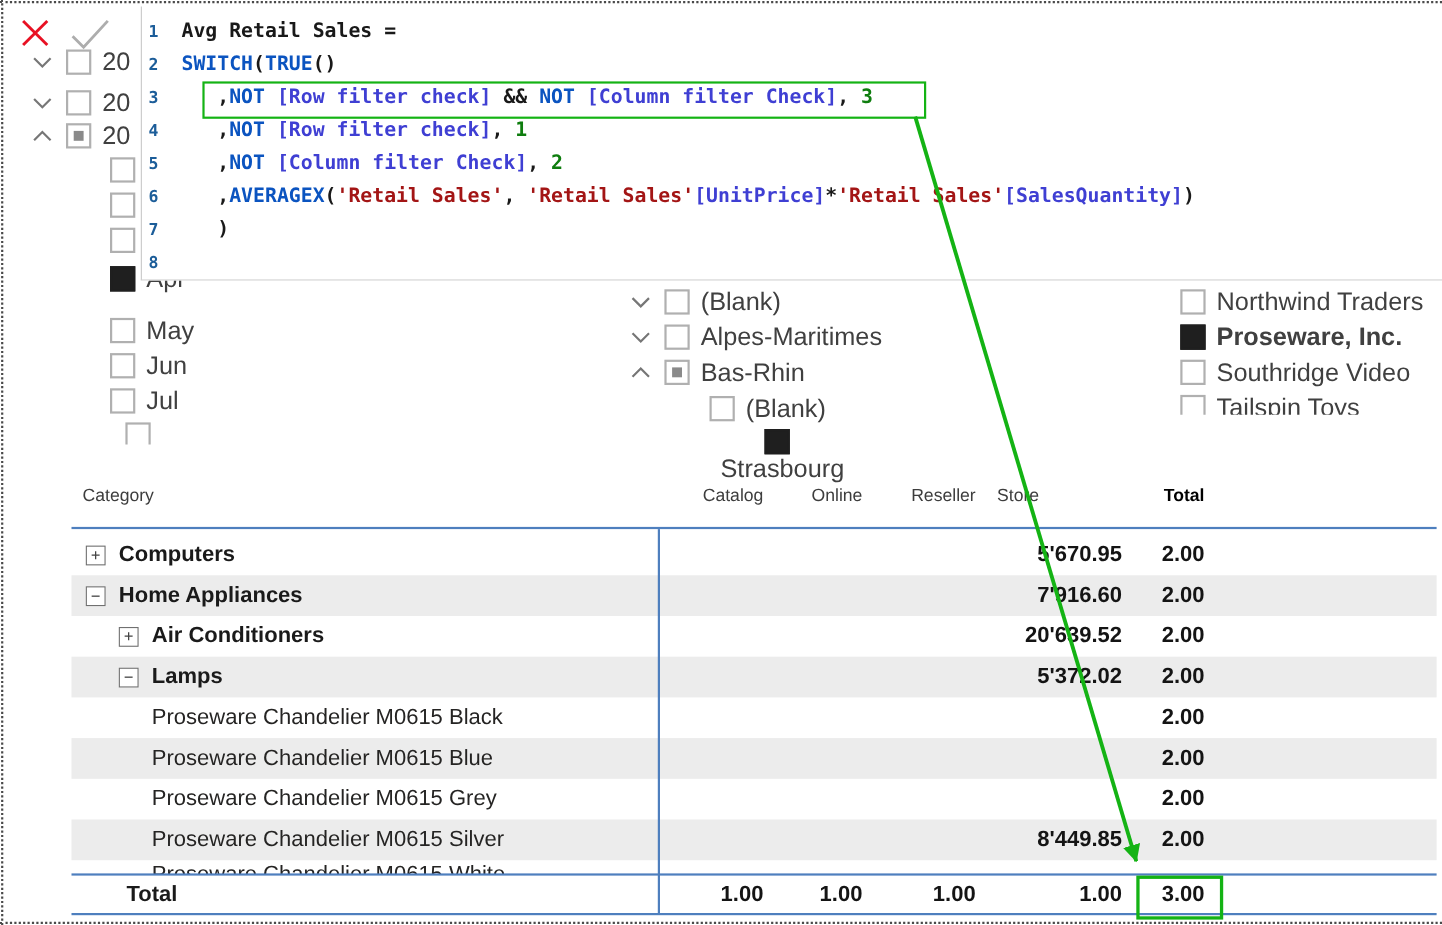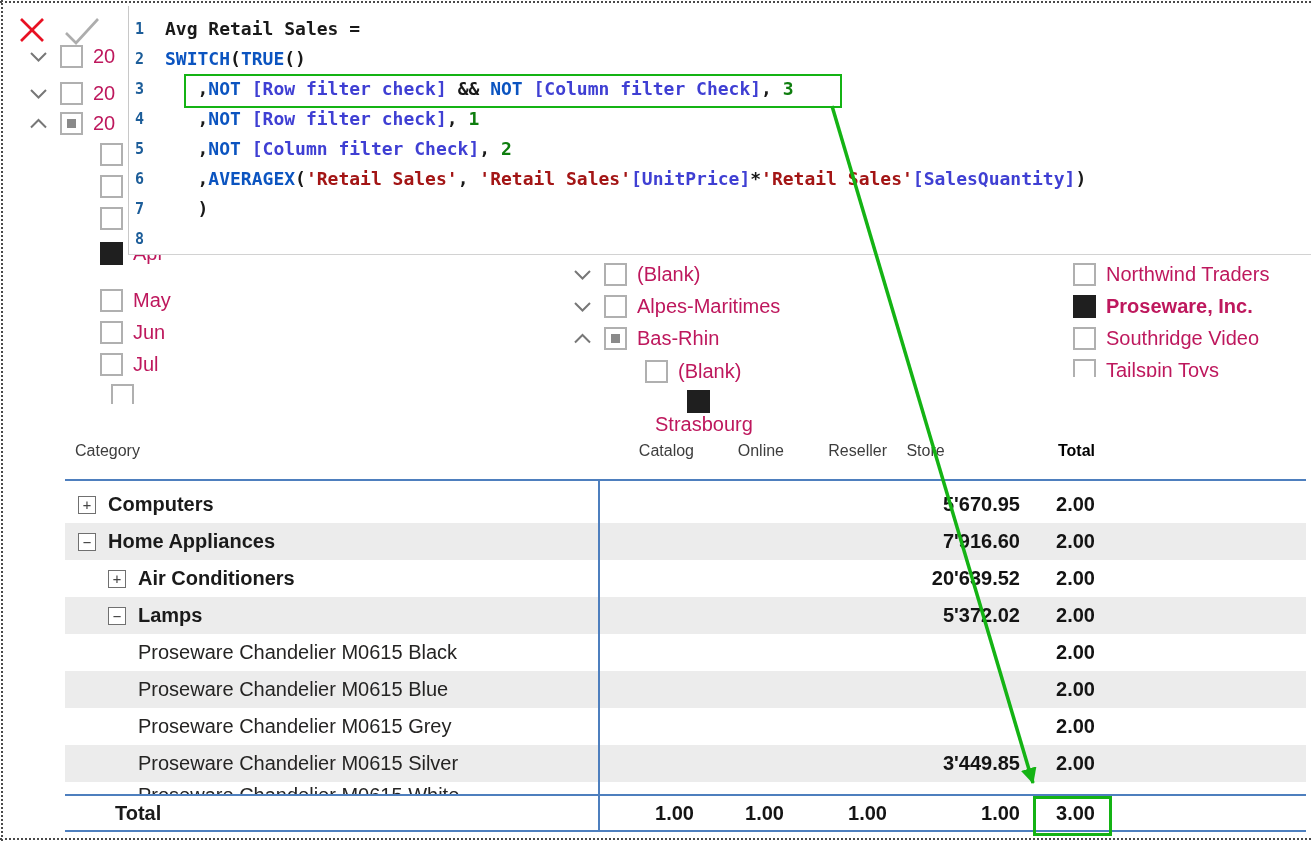--- a/index.html
+++ b/index.html
@@ -25,21 +25,21 @@
   .code-line{display:flex;height:30px;line-height:30px;white-space:pre;}
   .line-num{width:24px;padding-left:6px;flex:none;color:#1c5d99;font-size:15px;font-weight:600;}
   .line-text{padding-left:6px;}
   .c-plain{color:#191919;} .c-func{color:#0b54c0;} .c-ref{color:#3f3fd3;}
   .c-num{color:#0e7d0e;} .c-str{color:#a31515;}
 
   
   .left-slicer{position:absolute;left:0;top:0;width:252px;height:404px;overflow:hidden;z-index:1;}
   .mid-slicer,.mfr-wrap{position:absolute;inset:0;z-index:1;}
   .right-slicer{position:absolute;left:1065px;top:255px;width:246px;height:122px;overflow:hidden;z-index:1;}
-  .slicer-row{position:absolute;display:flex;align-items:center;height:24px;color:#be185d;font-size:20px;}
+  .slicer-row{position:absolute;display:flex;align-items:center;height:24px;color:#404040;font-size:23px;}
   .chev{width:24px;height:18px;flex:none;margin-right:10px;display:flex;align-items:center;justify-content:center;}
   .cbx{width:19px;height:19px;border:2px solid #b0b0b0;background:#fff;flex:none;
        display:inline-flex;align-items:center;justify-content:center;box-sizing:content-box;}
   .cbx.checked{background:var(--cbx-black,#1f1f1f);border-color:var(--cbx-black,#1f1f1f);}
   .cbx-inner{width:9px;height:9px;background:#8a8a8a;}
   .s-label{margin-left:10px;white-space:nowrap;}
 
   
   .matrix-header{position:absolute;left:65px;top:430px;width:1241px;height:42px;z-index:1;
                  display:grid;grid-template-columns:533px 96px 90px 103px 133px 85px 1fr;
@@ -322,21 +322,21 @@
         <div class="m-num col-total">2.00</div>
         <div></div>
       </div>
       <div class="m-row shade">
         <div class="m-label lvl2">
           <span class="m-label-text">Proseware Chandelier M0615 Silver</span>
         </div>
         <div class="m-num"></div>
         <div class="m-num"></div>
         <div class="m-num"></div>
-        <div class="m-num">3'449.85</div>
+        <div class="m-num">8'449.85</div>
         <div class="m-num col-total">2.00</div>
         <div></div>
       </div>
       <div class="sliver">
         <div class="m-row">
           <div class="m-label lvl2">
             <span class="m-label-text">Proseware Chandelier M0615 White</span>
           </div>
           <div class="m-num"></div>
           <div class="m-num"></div>

